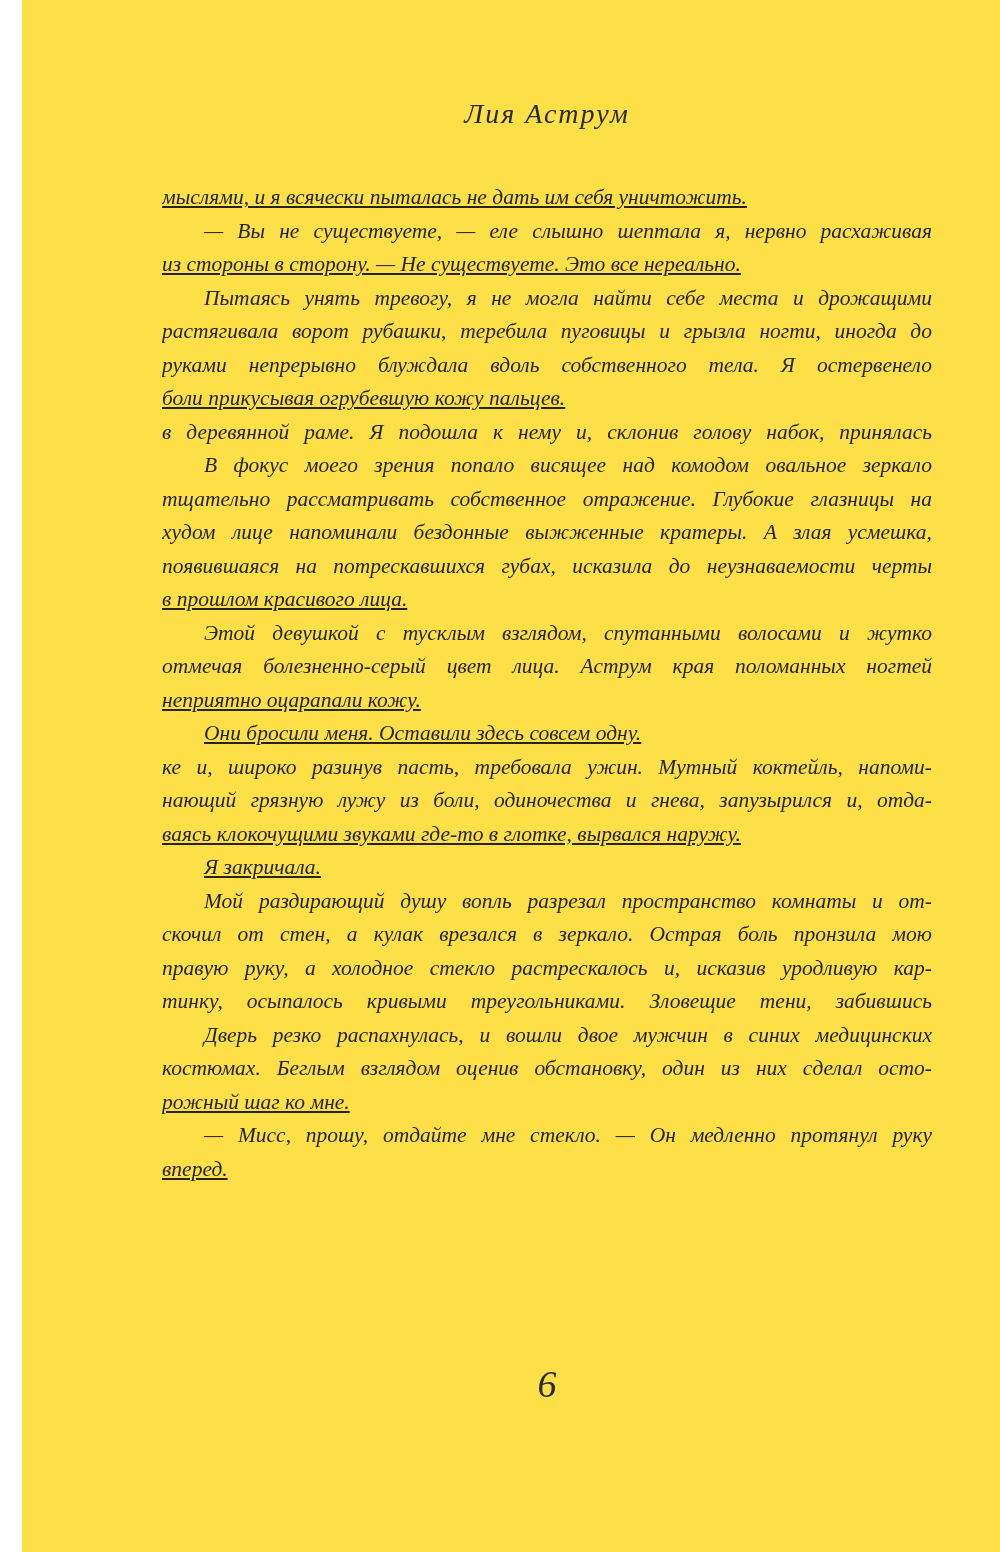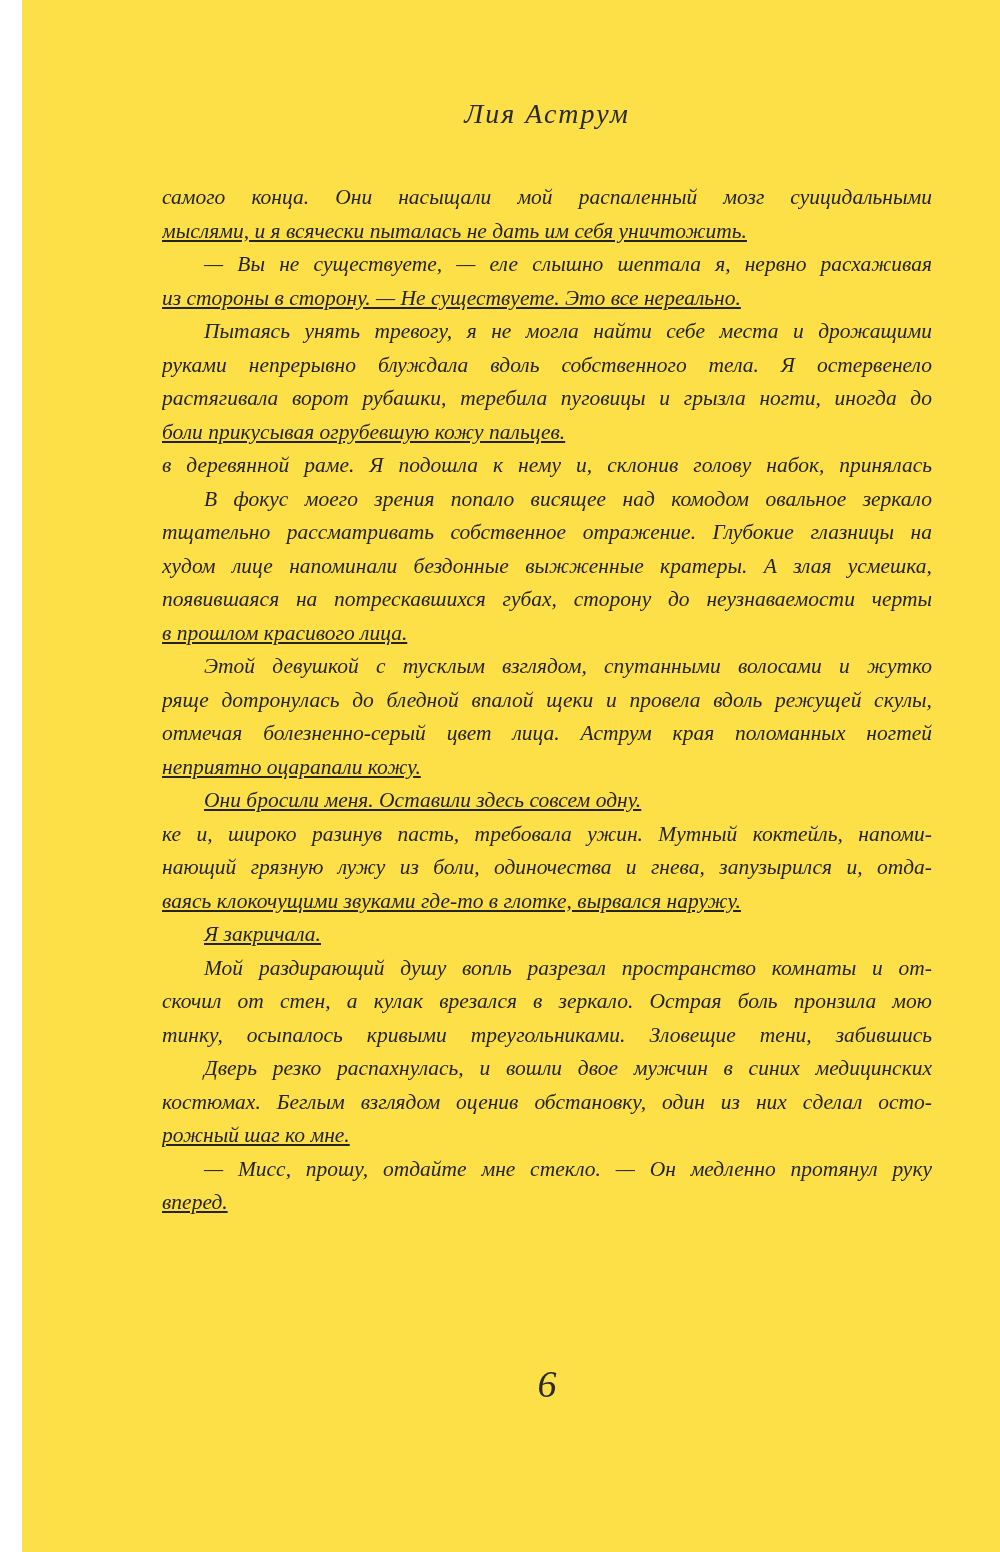--- a/index.html
+++ b/index.html
@@ -61,45 +61,44 @@
     color: #2a2a2a;
   }
 </style>
 </head>
 <body>
 
 <div class="book-page">
   <div class="running-header">Лия Аструм</div>
 
   <div class="page-body">
-      <div class="line">самого конца. Они насыщали мой распаленный мозг суицидальными</div>
       <div class="line last">мыслями, и я всячески пыталась не дать им себя уничтожить.</div>
       <div class="line indent">— Вы не существуете, — еле слышно шептала я, нервно расхаживая</div>
       <div class="line last">из стороны в сторону. — Не существуете. Это все нереально.</div>
       <div class="line indent">Пытаясь унять тревогу, я не могла найти себе места и дрожащими</div>
+      <div class="line">растягивала ворот рубашки, теребила пуговицы и грызла ногти, иногда до</div>
       <div class="line">руками непрерывно блуждала вдоль собственного тела. Я остервенело</div>
-      <div class="line">растягивала ворот рубашки, теребила пуговицы и грызла ногти, иногда до</div>
       <div class="line last">боли прикусывая огрубевшую кожу пальцев.</div>
       <div class="line">в деревянной раме. Я подошла к нему и, склонив голову набок, принялась</div>
       <div class="line indent">В фокус моего зрения попало висящее над комодом овальное зеркало</div>
       <div class="line">тщательно рассматривать собственное отражение. Глубокие глазницы на</div>
       <div class="line">худом лице напоминали бездонные выжженные кратеры. А злая усмешка,</div>
-      <div class="line">появившаяся на потрескавшихся губах, сторону до неузнаваемости черты</div>
+      <div class="line">появившаяся на потрескавшихся губах, исказила до неузнаваемости черты</div>
       <div class="line last">в прошлом красивого лица.</div>
       <div class="line indent">Этой девушкой с тусклым взглядом, спутанными волосами и жутко</div>
-      <div class="line">ряще дотронулась до бледной впалой щеки и провела вдоль режущей скулы,</div>
       <div class="line">отмечая болезненно-серый цвет лица. Аструм края поломанных ногтей</div>
       <div class="line last">неприятно оцарапали кожу.</div>
       <div class="line last indent">Они бросили меня. Оставили здесь совсем одну.</div>
       <div class="line">ке и, широко разинув пасть, требовала ужин. Мутный коктейль, напоми-</div>
       <div class="line">нающий грязную лужу из боли, одиночества и гнева, запузырился и, отда-</div>
       <div class="line last">ваясь клокочущими звуками где-то в глотке, вырвался наружу.</div>
       <div class="line last indent">Я закричала.</div>
       <div class="line indent">Мой раздирающий душу вопль разрезал пространство комнаты и от-</div>
       <div class="line">скочил от стен, а кулак врезался в зеркало. Острая боль пронзила мою</div>
+      <div class="line">правую руку, а холодное стекло растрескалось и, исказив уродливую кар-</div>
       <div class="line">тинку, осыпалось кривыми треугольниками. Зловещие тени, забившись</div>
       <div class="line indent">Дверь резко распахнулась, и вошли двое мужчин в синих медицинских</div>
       <div class="line">костюмах. Беглым взглядом оценив обстановку, один из них сделал осто-</div>
       <div class="line last">рожный шаг ко мне.</div>
       <div class="line indent">— Мисс, прошу, отдайте мне стекло. — Он медленно протянул руку</div>
       <div class="line last">вперед.</div>
     </div>
 
   <div class="page-number">6</div>
 </div>

